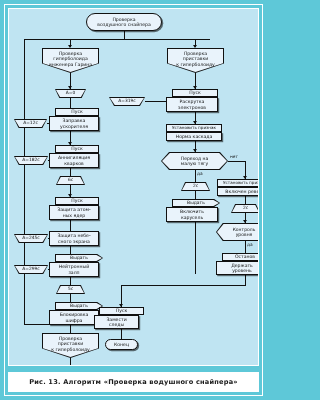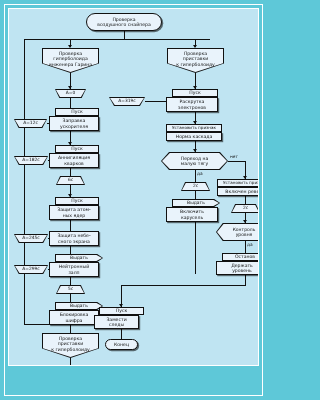--- a/index.html
+++ b/index.html
@@ -460,14 +460,17 @@
     </div>
 
     <div class="vline" style="left:112px;top:320px;height:10px;"></div>
 
     <div class="node term shadow" style="left:96px;top:330px;width:33px;height:11px;">
       <span>Конец</span>
     </div>
 
   </div>
 
+  <div class="caption-bar">
+    <span>Рис. 13. Алгоритм «Проверка водушного снайпера»</span>
+  </div>
 
 </div>
 
 </body></html>

